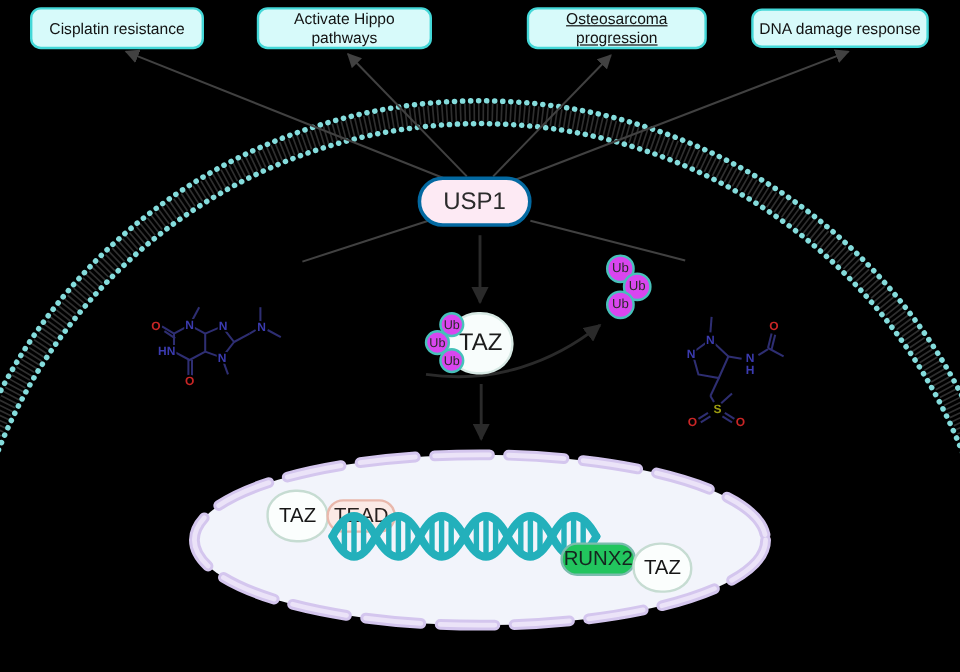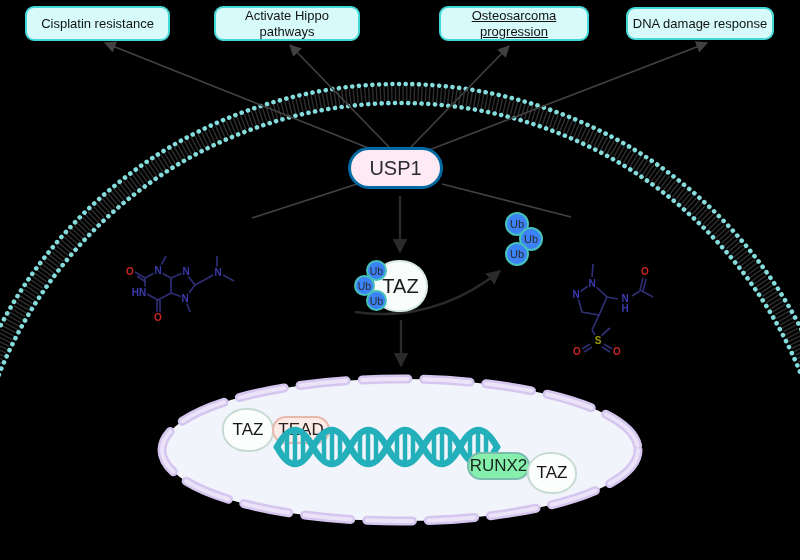--- a/index.html
+++ b/index.html
@@ -12,28 +12,28 @@
   .outcome{background:#d7fafa;border:2px solid #43d7d7;border-radius:9px;
            color:#121212;font-size:13px;font-weight:500;line-height:1.2;
            padding:2px 4px;z-index:2;}
   
   .usp1{background:#fdeaf4;border:3px solid #0369a1;border-radius:22px;
         color:#2b2b2b;font-size:20px;z-index:2;}
   
   .taz-blob{background:#f8fdfc;border:2px solid #d7e9e4;color:#1c1c1c;
             font-size:20px;border-radius:46% 50% 48% 44%;z-index:2;}
   
-  .ub{background:#3b82f6;border:2px solid #47c1ba;border-radius:50%;
+  .ub{background:#d946ef;border:2px solid #47c1ba;border-radius:50%;
       color:#2a2a2a;font-size:10.5px;z-index:3;}
   
   .nuc-taz{background:#fbfefd;border:2px solid #c6dcd2;color:#161616;
            font-size:17px;border-radius:46% 50% 46% 48%;z-index:2;}
   .tead{background:#fbeae6;border:2px solid #e9b8ac;color:#27201e;
         font-size:17px;border-radius:14px;z-index:2;}
-  .runx2{background:#86efac;border:2px solid #7bbcae;color:#15241f;
+  .runx2{background:#22c55e;border:2px solid #7bbcae;color:#15241f;
          font-size:17px;border-radius:14px;z-index:4;}
   #dna-layer{z-index:3;}
   
   .atom{font-size:10px;font-weight:bold;text-anchor:middle;
         paint-order:stroke;stroke:#000;stroke-width:3px;}
   .atom-o{fill:#c92626;}
   .atom-n{fill:#3b3bb0;}
   .atom-s{fill:#9a9a10;}
 </style>
 </head>

